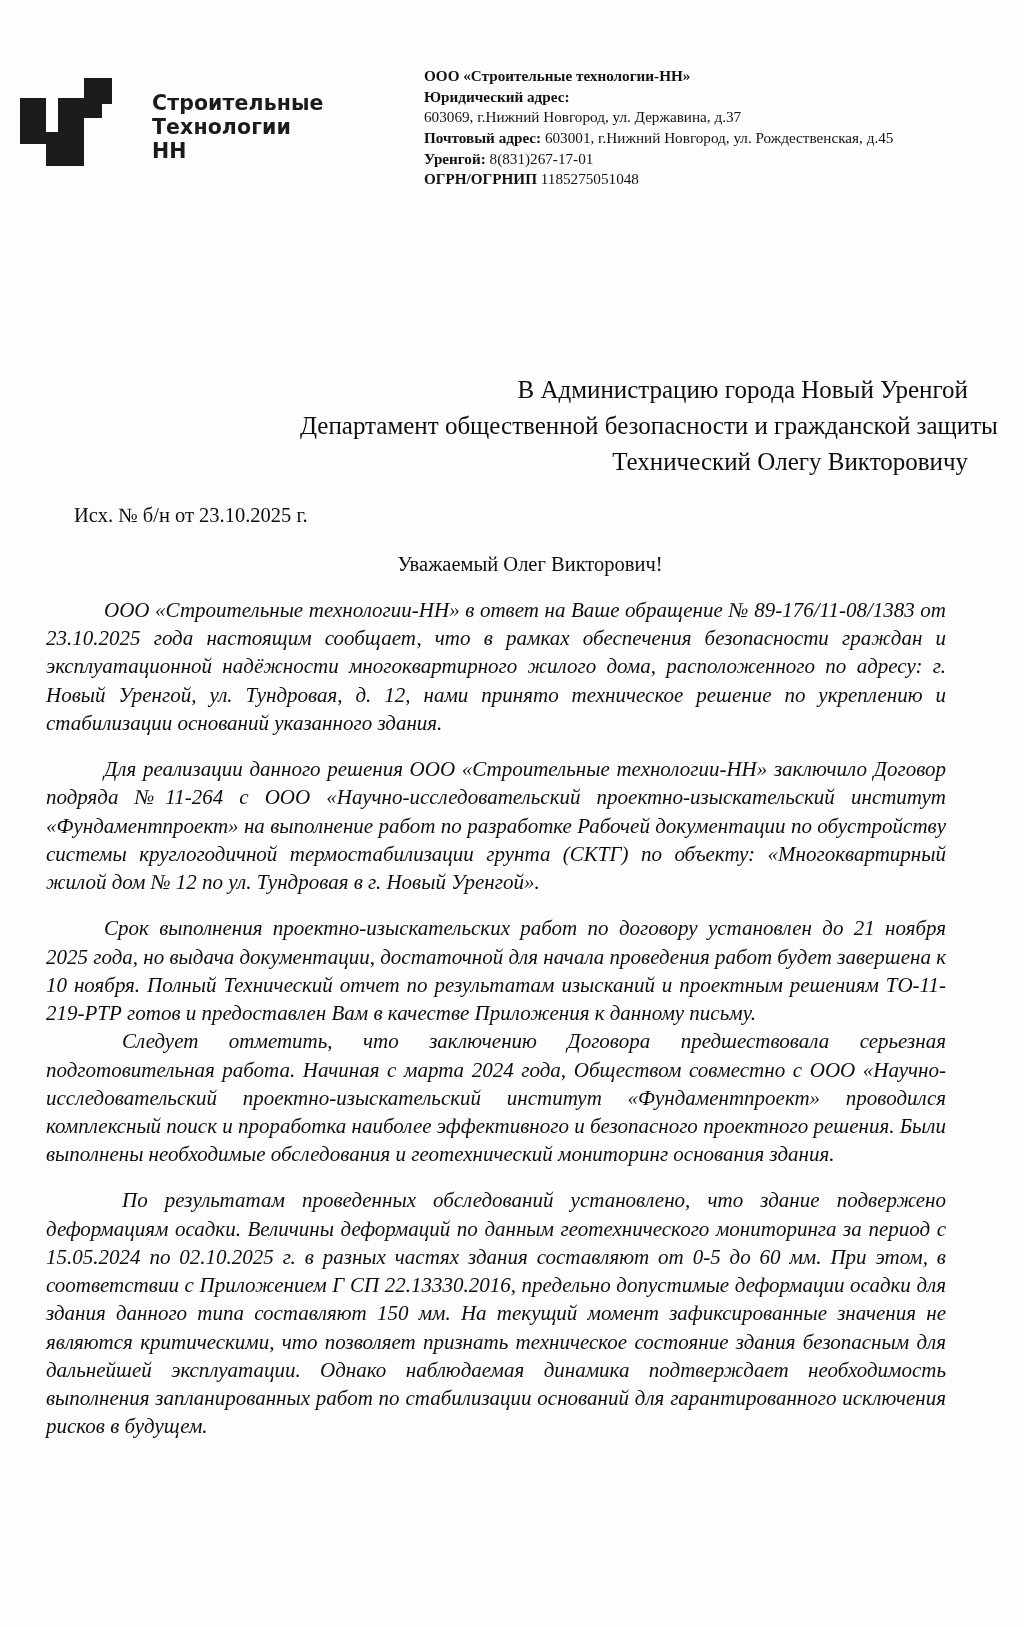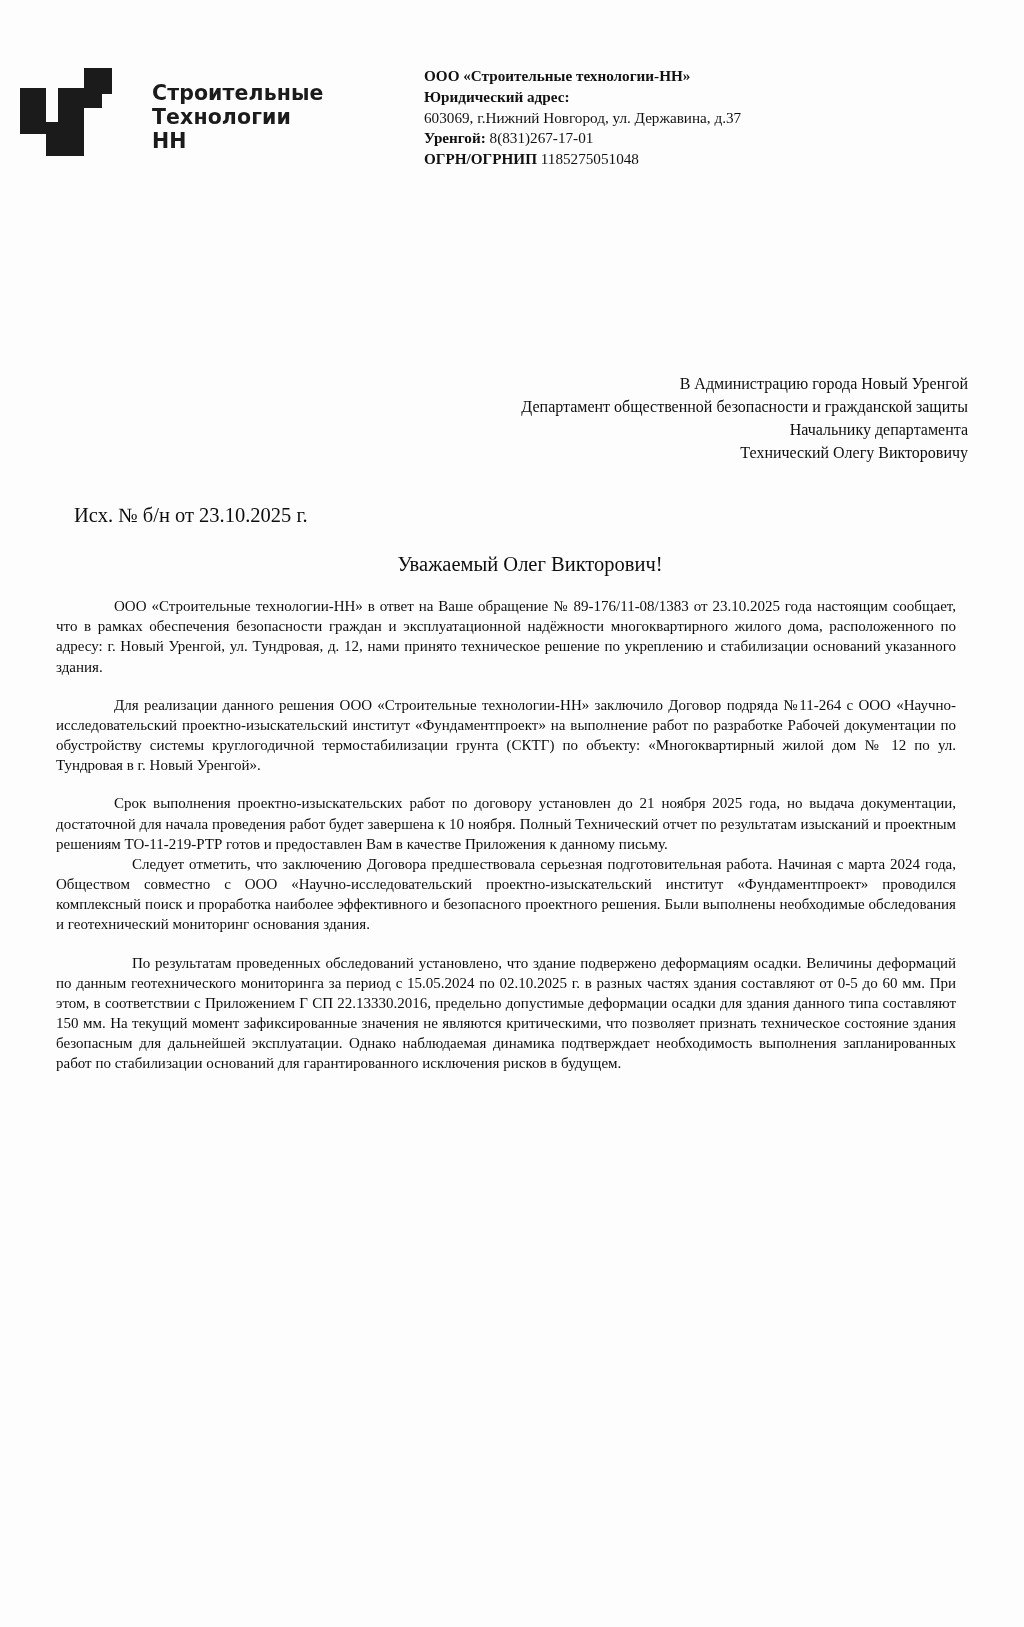--- a/index.html
+++ b/index.html
@@ -66,21 +66,21 @@
   .requisites .r-line { white-space: normal; }
   .requisites b { font-weight: bold; }
 
   
   .addressee {
     position: absolute;
     top: 372px;
     left: 300px;
     width: 668px;
     text-align: right;
-    font-size: 16px;
+    font-size: 25px;
     line-height: 1.44;
   }
   .addressee div { white-space: nowrap; }
 
   
   .outgoing {
     position: absolute;
     top: 502px;
     left: 42px;
     font-size: 20.5px;
@@ -97,27 +97,28 @@
     text-align: center;
     font-size: 20.5px;
     padding-left: 48px;
     box-sizing: border-box;
   }
 
   
   .body-text {
     position: absolute;
     top: 596px;
-    left: 56px;
+    left: 46px;
     width: 900px;
-    font-size: 15px;
+    font-size: 21px;
     line-height: 1.345;
     text-align: justify;
     text-justify: inter-word;
     hyphens: none;
+    font-style: italic;
   }
   .body-text p {
     margin: 0 0 18px 0;
     text-indent: 58px;
   }
   .body-text p.tight { margin-bottom: 0; }
   .body-text p.indent-wide { text-indent: 76px; }
   .body-text p:last-child { margin-bottom: 12px; }
 </style>
 </head>
@@ -146,34 +147,37 @@
 
     <div class="requisites">
       <div class="r-line">
         <b>ООО «Строительные технологии-НН»</b>
       </div>
       <div class="r-line">
         <b>Юридический адрес:</b>
       </div>
       <div class="r-line">603069, г.Нижний Новгород, ул. Державина, д.37</div>
       <div class="r-line">
+        <b>Почтовый адрес:</b>
+        <span>603001,  г.Нижний Новгород, ул. Рождественская, д.45</span>
+      </div>
+      <div class="r-line">
         <b>Уренгой:</b>
         <span>8(831)267-17-01</span>
       </div>
       <div class="r-line">
         <b>ОГРН/ОГРНИП</b>
         <span>1185275051048</span>
       </div>
     </div>
   </div>
 
   <div class="addressee">
     <div>В Администрацию города Новый Уренгой</div>
     <div>Департамент общественной безопасности и гражданской защиты</div>
-    <div>Начальнику департамента</div>
     <div>Технический Олегу Викторовичу</div>
   </div>
 
   <div class="outgoing">Исх. № б/н от 23.10.2025 г.</div>
 
   <div class="greeting">Уважаемый Олег Викторович!</div>
 
   <div class="body-text">
     <p>ООО «Строительные технологии-НН» в ответ на Ваше обращение № 89-176/11-08/1383 от 23.10.2025 года настоящим сообщает, что в рамках обеспечения безопасности граждан и эксплуатационной надёжности многоквартирного жилого дома, расположенного по адресу: г. Новый Уренгой, ул. Тундровая, д. 12, нами принято техническое решение по укреплению и стабилизации оснований указанного здания.</p>
     <p>Для реализации данного решения ООО «Строительные технологии-НН» заключило Договор подряда №11-264 с ООО «Научно-исследовательский проектно-изыскательский институт «Фундаментпроект» на выполнение работ по разработке Рабочей документации по обустройству системы круглогодичной термостабилизации грунта (СКТГ) по объекту: «Многоквартирный жилой дом № 12 по ул. Тундровая в г. Новый Уренгой».</p>

